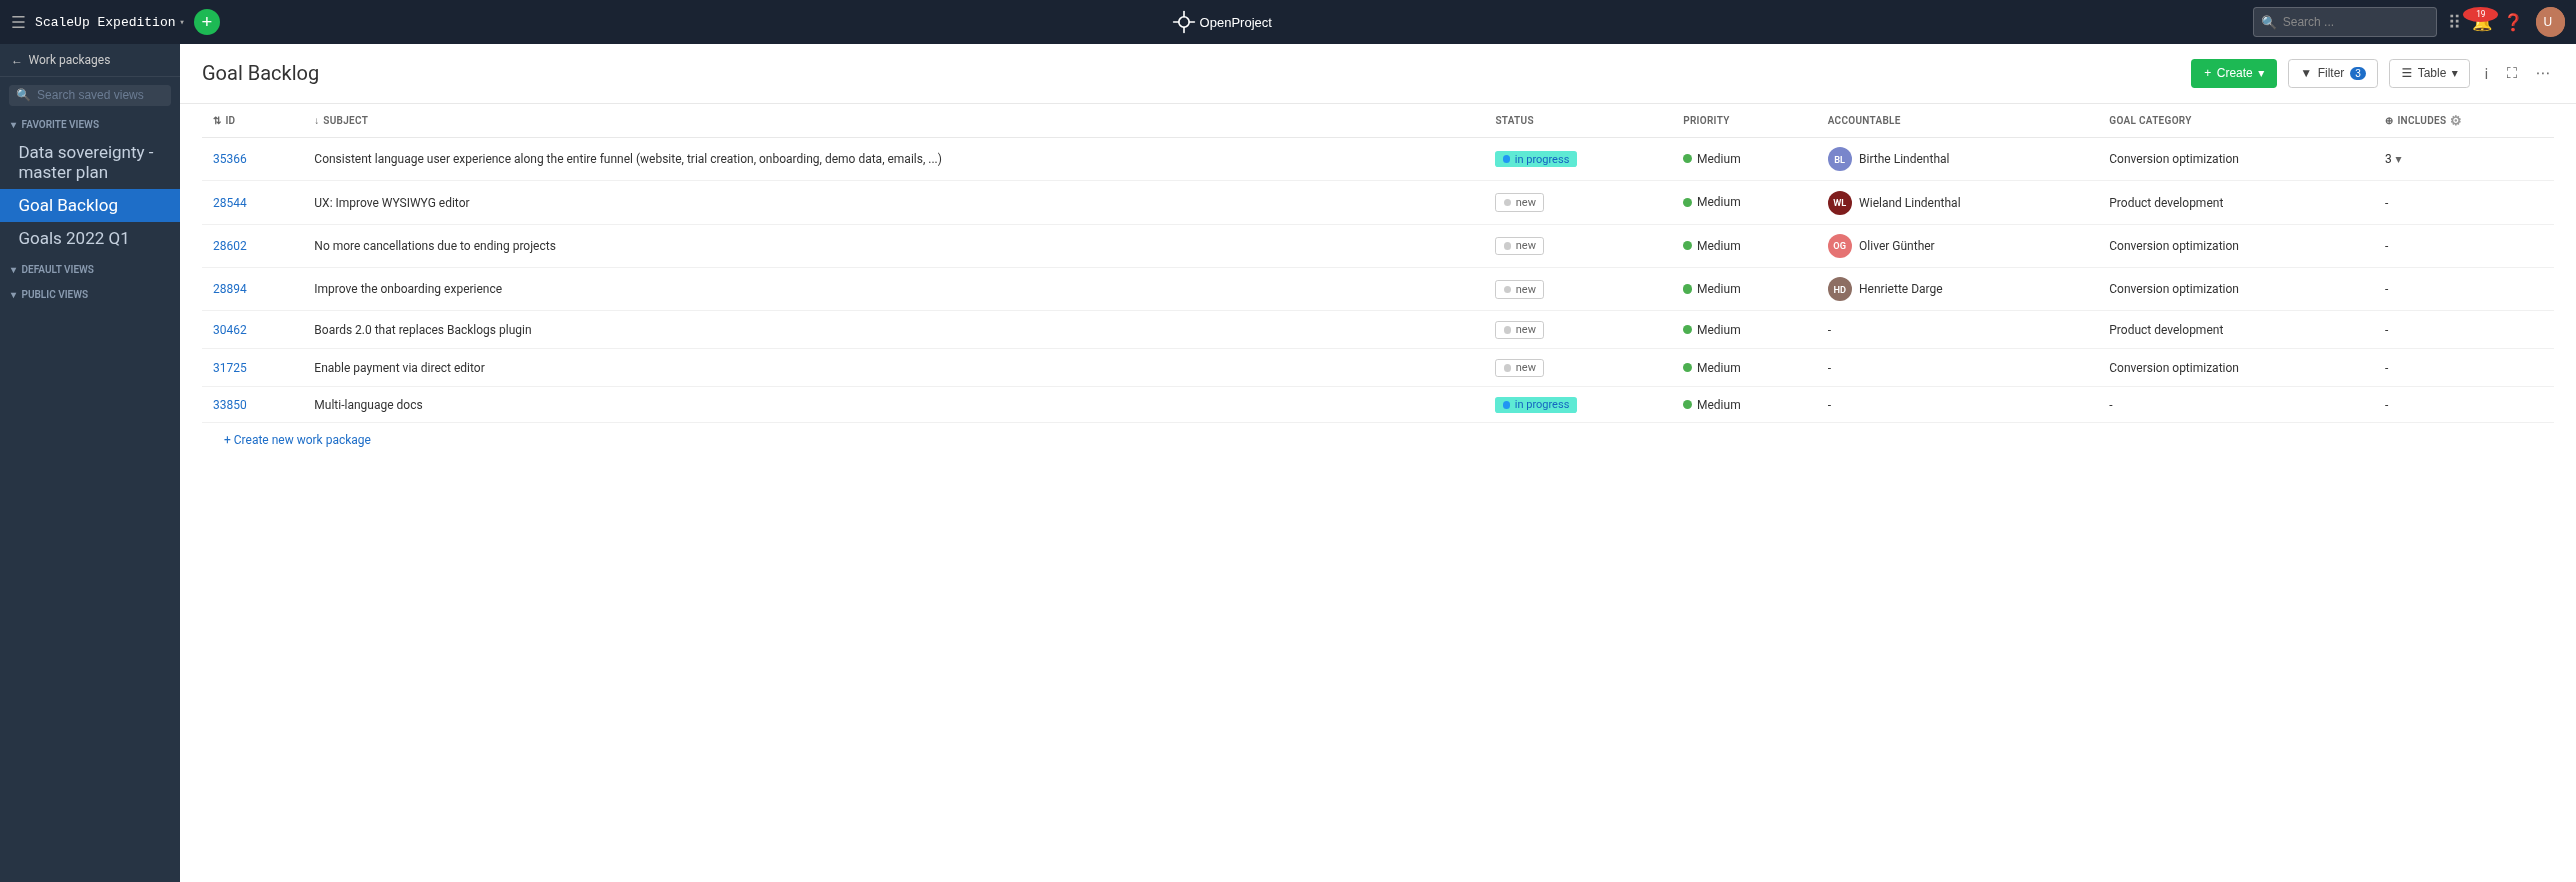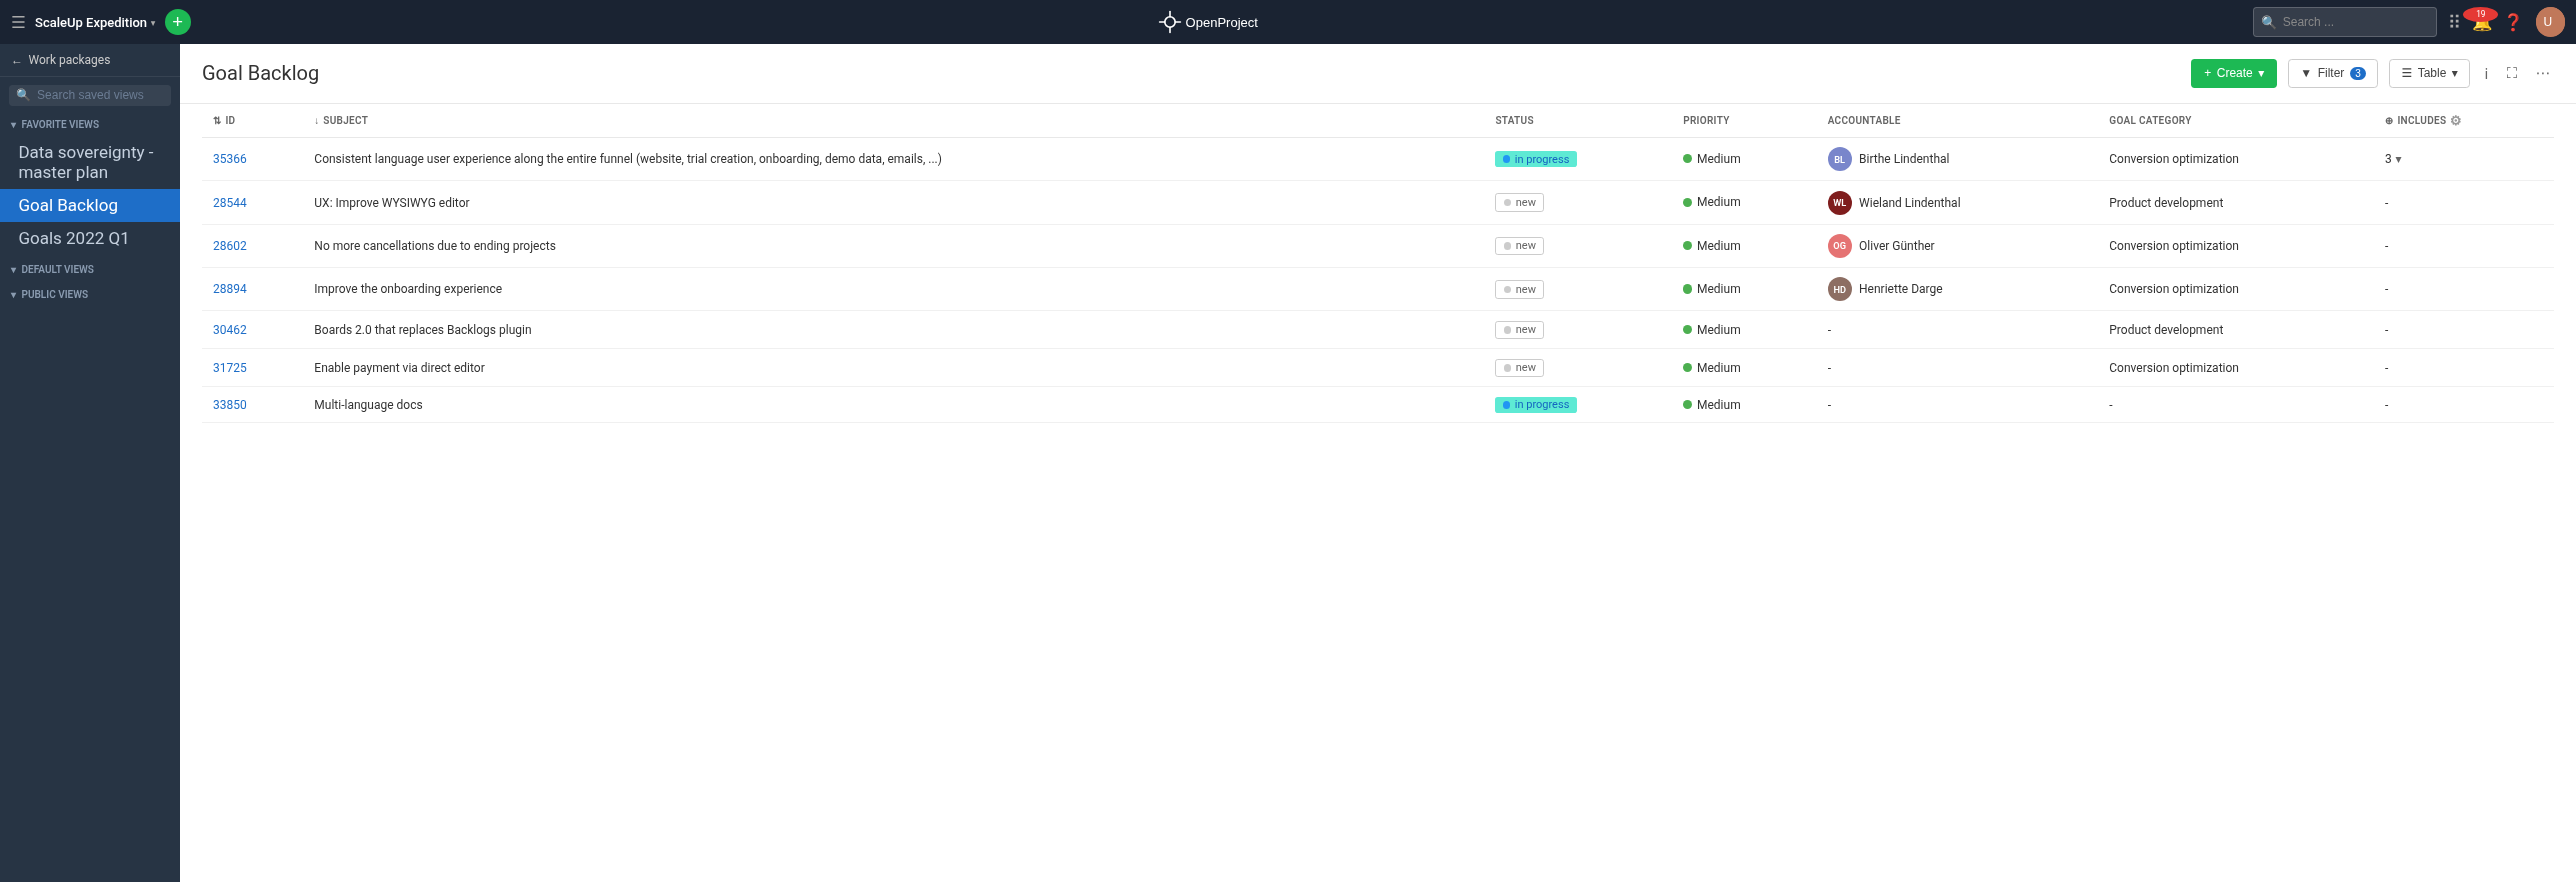--- a/index.html
+++ b/index.html
@@ -9,21 +9,21 @@
     .top-nav {
       background: #1a2332;
       height: 44px;
       display: flex;
       align-items: center;
       padding: 0 11px;
       gap: 9.2px;
       flex-shrink: 0;
     }
     .top-nav .hamburger { color: #aaa; cursor: pointer; font-size: 16.6px; }
-    .top-nav .project-name { color: #fff; font-size: 13px; font-weight: 500; display: flex; align-items: center; gap: 3.7px; cursor: pointer; }
+    .top-nav .project-name { color: #fff; font-size: 13px; font-weight: 500; display: flex; align-items: center; gap: 3.7px; cursor: pointer; font-family: Liberation Mono, monospace; }
     .top-nav .project-name .chevron { font-size: 9.2px; color: #aaa; }
     .top-nav .add-btn {
       width: 26px; height: 26px; border-radius: 50%; background: #1db954; color: white;
       display: flex; align-items: center; justify-content: center; font-size: 18.4px; cursor: pointer; border: none; font-weight: 300;
     }
     .top-nav .logo { flex: 1; display: flex; justify-content: center; align-items: center; }
     .top-nav .logo svg { height: 26px; }
     .top-nav .right-items { display: flex; align-items: center; gap: 11px; margin-left: auto; }
     .top-nav .search-box {
       background: rgba(255,255,255,0.12); border: 0.9px solid rgba(255,255,255,0.2);
@@ -433,16 +433,19 @@
         <span class="priority-dot"></span>
         Medium
       </span>
     </td>
     <td><span>-</span></td>
     <td><span>-</span></td>
     <td><span>-</span></td>
   </tr>
           </tbody>
       </table>
+      <a class="create-new-link" href="#">
+        <span>+ Create new work package</span>
+      </a>
     </div>
   </main>
 </div>
 
 
 </body></html>

